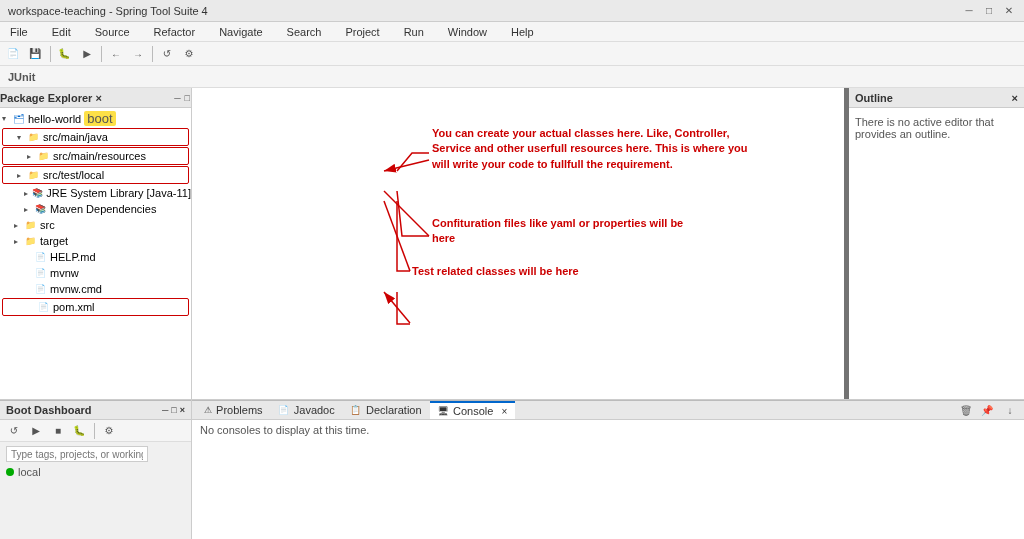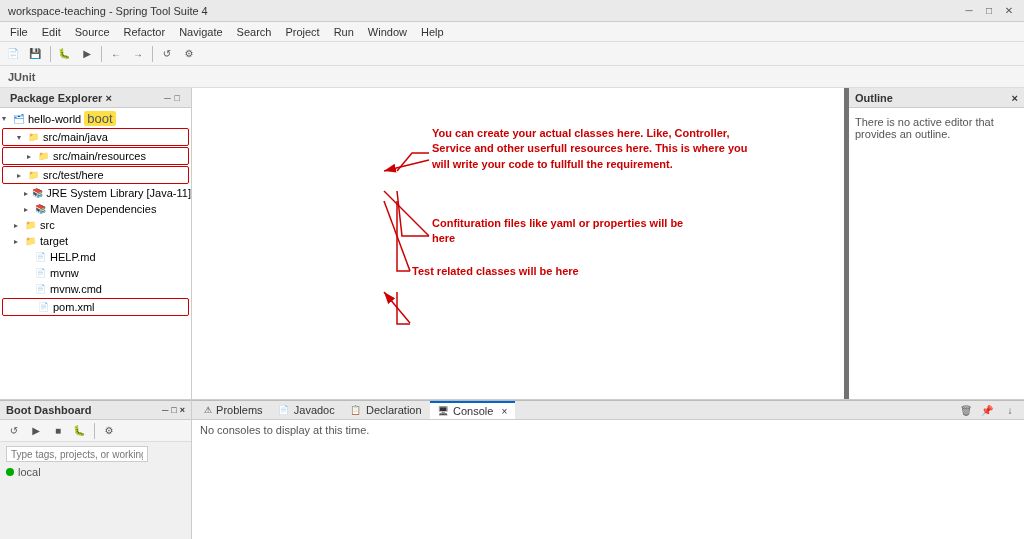--- a/index.html
+++ b/index.html
@@ -5,38 +5,38 @@
     * { margin: 0; padding: 0; box-sizing: border-box; }
     body { font-family: 'Segoe UI', Arial, sans-serif; font-size: 11px; background: #f0f0f0; width: 1024px; height: 539px; overflow: hidden; display: flex; flex-direction: column; }
 
     
     .title-bar { background: #eaeaea; height: 22px; display: flex; align-items: center; padding: 0 8px; border-bottom: 1px solid #ccc; justify-content: space-between; }
     .title-bar-title { font-size: 11px; color: #333; }
     .title-bar-controls { display: flex; gap: 6px; }
     .title-bar-btn { width: 14px; height: 14px; display: flex; align-items: center; justify-content: center; font-size: 10px; cursor: pointer; color: #555; }
 
     
-    .menu-bar { background: #f5f5f5; height: 20px; display: flex; align-items: center; padding: 0 4px; border-bottom: 1px solid #ddd; gap: 2px; }
+    .menu-bar { background: #f5f5f5; height: 20px; display: flex; align-items: center; padding: 0 4px; border-bottom: 1px solid #ddd; gap: 12px; }
     .menu-item { padding: 2px 6px; font-size: 11px; color: #333; cursor: pointer; }
 
     
     .toolbar { background: #f5f5f5; height: 24px; display: flex; align-items: center; padding: 0 4px; border-bottom: 1px solid #ddd; gap: 2px; }
     .toolbar-btn { width: 20px; height: 20px; display: flex; align-items: center; justify-content: center; font-size: 10px; cursor: pointer; color: #555; border: 1px solid transparent; }
     .toolbar-sep { width: 1px; height: 16px; background: #bbb; margin: 0 2px; }
 
     
     .toolbar2 { background: #f5f5f5; height: 22px; display: flex; align-items: center; padding: 0 4px; border-bottom: 1px solid #ddd; }
     .junit-label { font-size: 11px; font-weight: bold; color: #555; padding: 0 4px; }
 
     
     .main-area { display: flex; flex: 1; overflow: hidden; }
 
     
     .left-panel { width: 192px; display: flex; flex-direction: column; border-right: 1px solid #ccc; background: #fff; }
-    .panel-header { background: #e8e8e8; height: 20px; display: flex; align-items: center; padding: 0 10px; font-size: 11px; font-weight: bold; color: #333; border-bottom: 1px solid #ccc; justify-content: space-between; }
+    .panel-header { background: #e8e8e8; height: 20px; display: flex; align-items: center; padding: 0 0; font-size: 11px; font-weight: bold; color: #333; border-bottom: 1px solid #ccc; justify-content: space-between; }
     .panel-header-actions { display: flex; gap: 2px; }
     .panel-header-btn { font-size: 9px; cursor: pointer; color: #555; padding: 1px; }
 
     .tree-area { flex: 1; overflow: auto; padding: 2px 0; }
     .tree-item { display: flex; align-items: center; padding: 1px 0; cursor: pointer; white-space: nowrap; }
     .tree-arrow { width: 10px; display: inline-block; font-size: 8px; color: #555; }
     .tree-icon { width: 14px; height: 14px; display: inline-flex; align-items: center; justify-content: center; margin-right: 2px; font-size: 9px; }
     .tree-label { font-size: 11px; color: #000; }
     .tree-badge { font-size: 13px; background: #fde047; color: #555; padding: 0 3px; border-radius: 2px; margin-left: 3px; }
     .highlight-box { border: 1.5px solid #cc0000; border-radius: 2px; }
@@ -145,21 +145,21 @@
 
       <div class="tree-item highlight-box" style="padding-left:24px; margin: 1px 2px;">
         <span class="tree-arrow">▸</span>
         <span class="tree-icon" style="color:#e8a000;">📁</span>
         <span class="tree-label">src/main/resources</span>
       </div>
 
       <div class="tree-item highlight-box" style="padding-left:14px; margin: 1px 2px;">
         <span class="tree-arrow">▸</span>
         <span class="tree-icon" style="color:#e8a000;">📁</span>
-        <span class="tree-label">src/test/here</span>
+        <span class="tree-label">src/test/local</span>
       </div>
 
       <div class="tree-item" style="padding-left:24px;">
         <span class="tree-arrow">▸</span>
         <span class="tree-icon" style="color:#888;">📚</span>
         <span class="tree-label">JRE System Library [Java-11]</span>
       </div>
 
       <div class="tree-item" style="padding-left:24px;">
         <span class="tree-arrow">▸</span>

